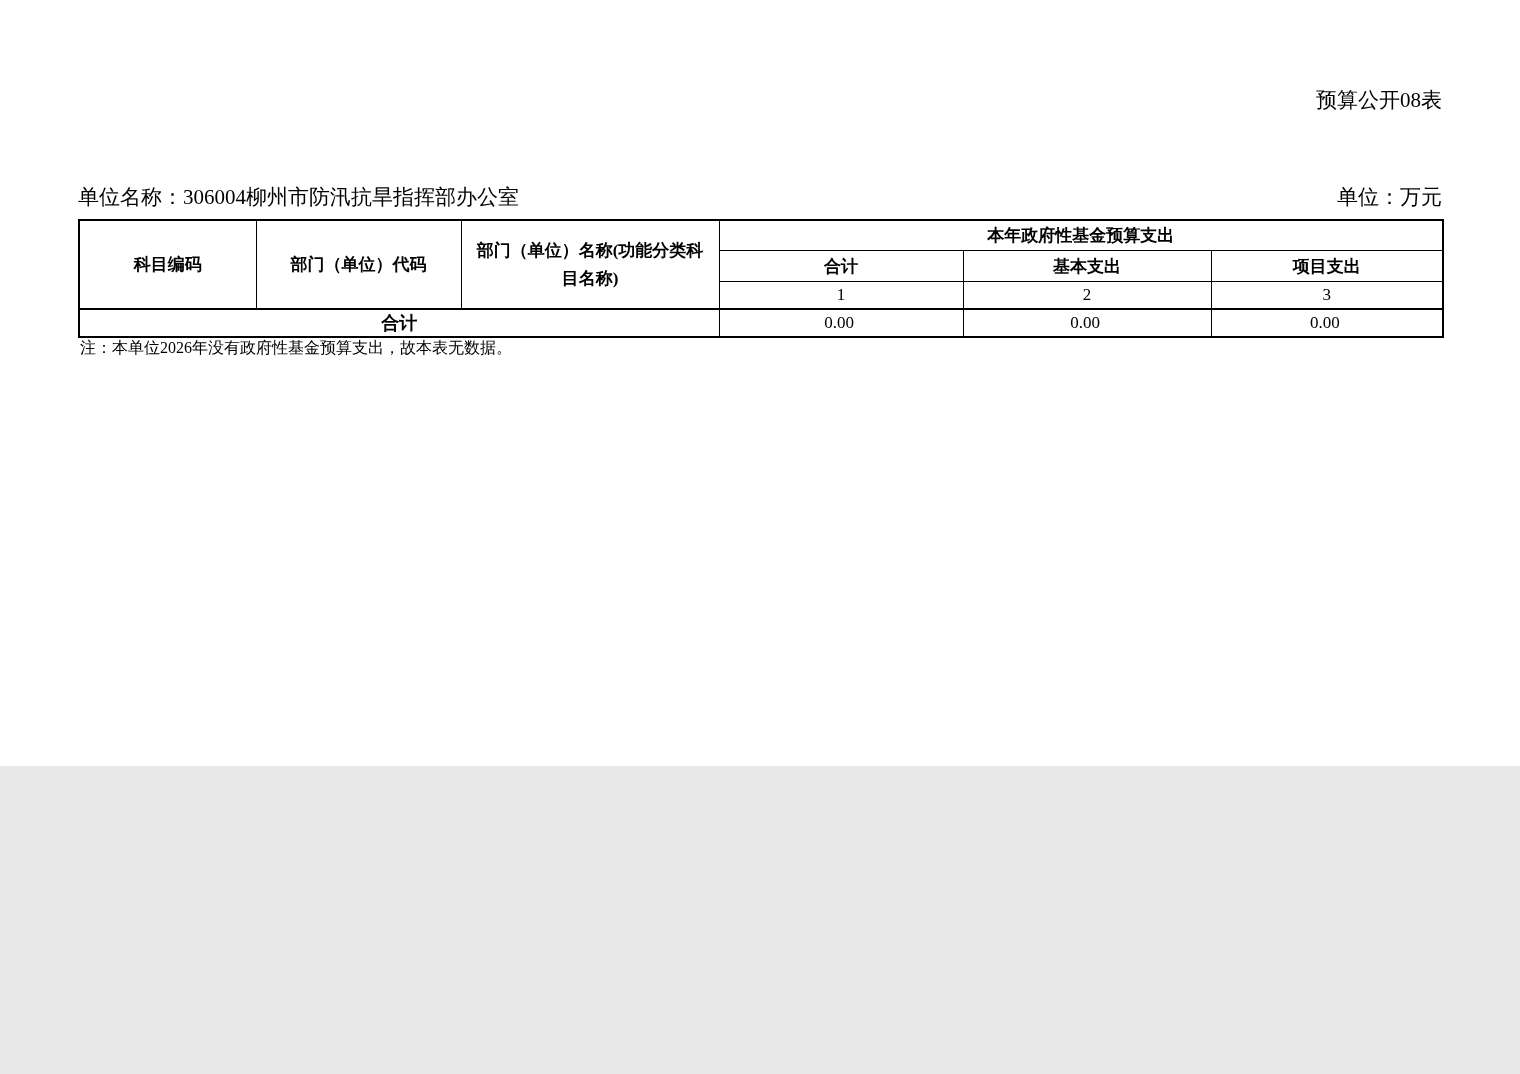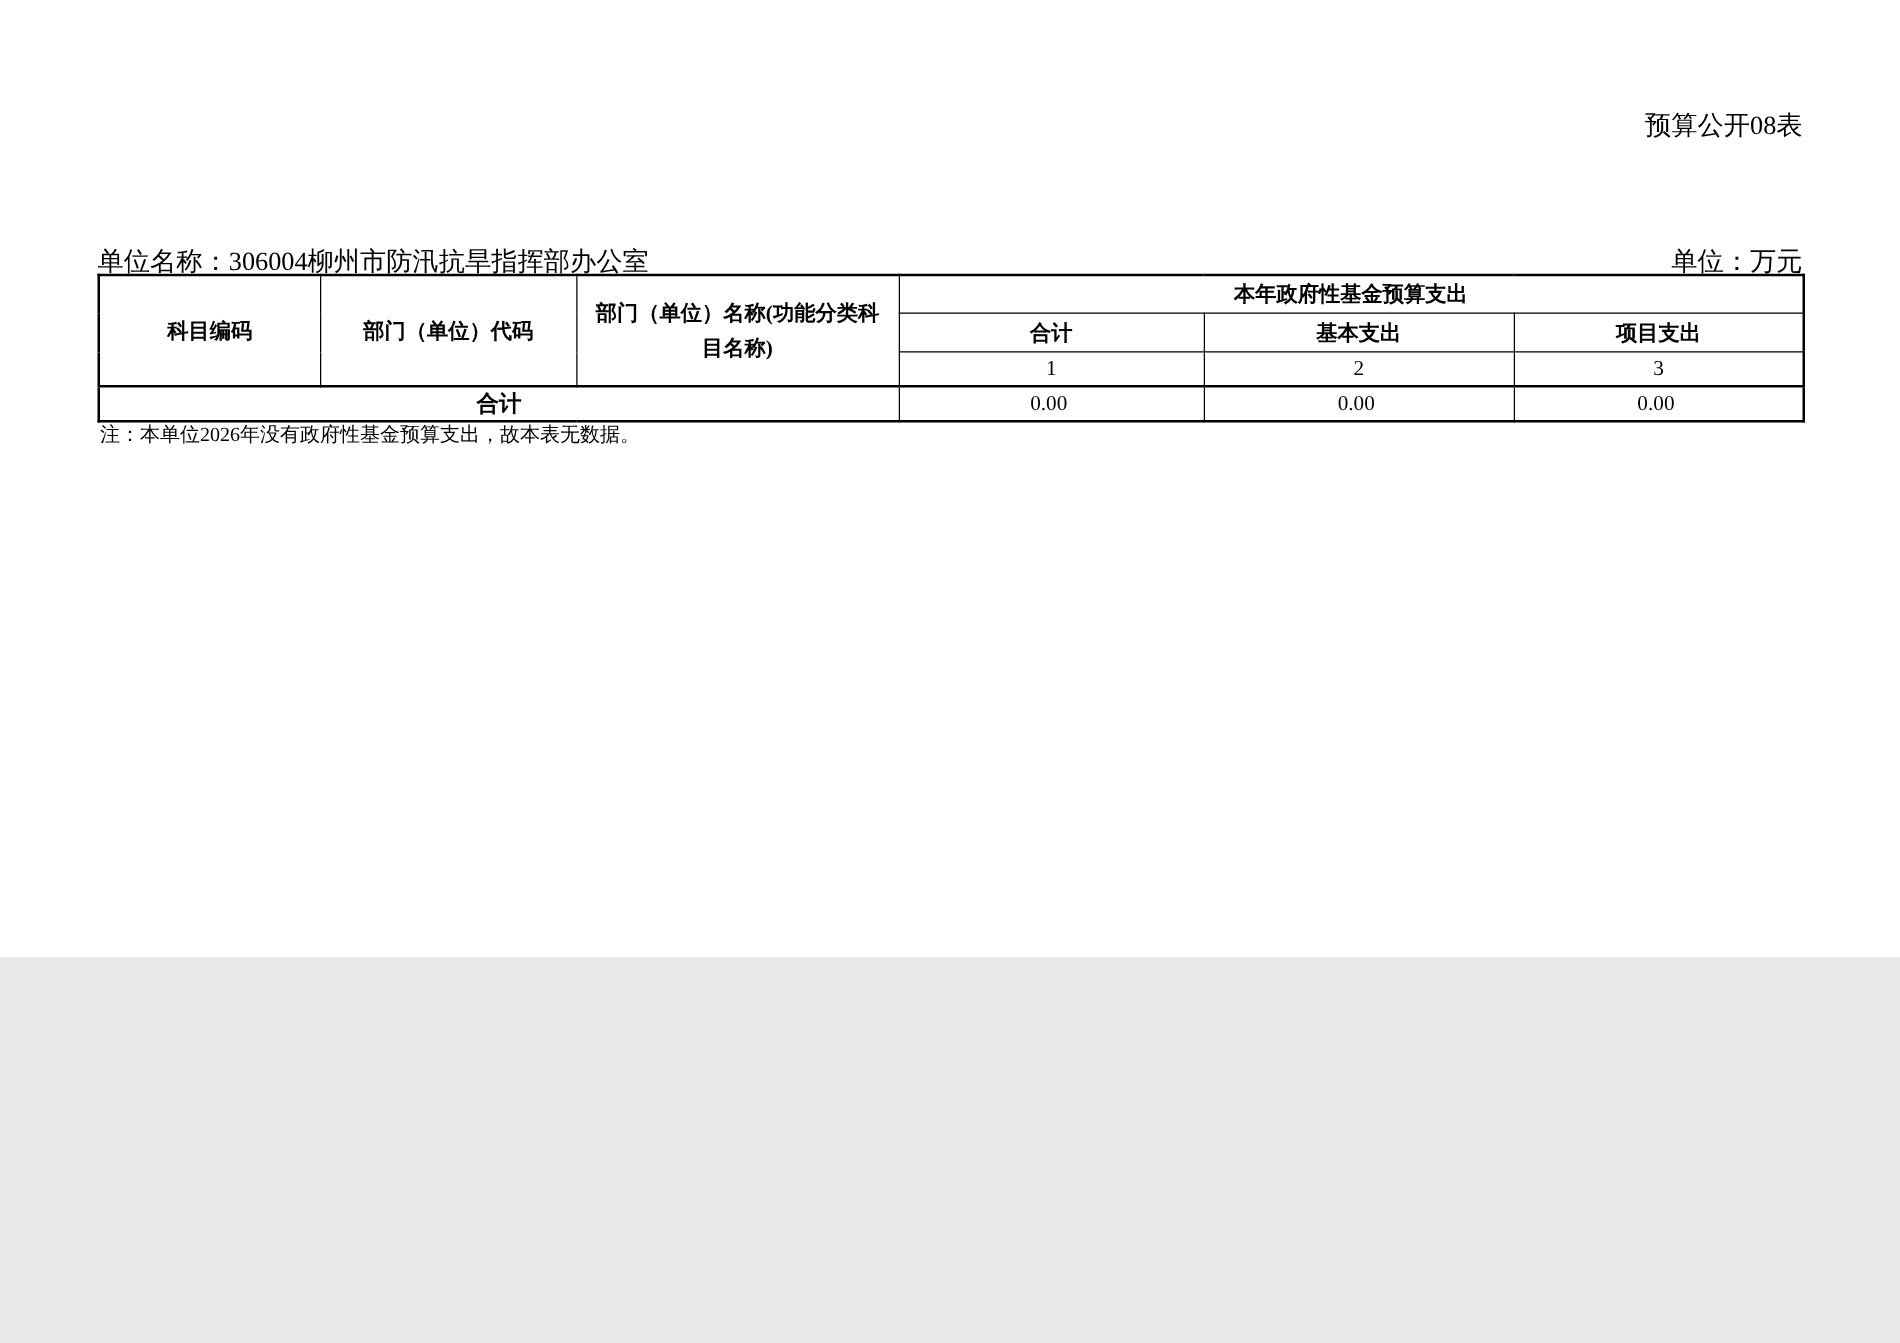--- a/index.html
+++ b/index.html
@@ -28,21 +28,21 @@
     left: 0;
     width: 100%;
     margin: 0;
     text-align: center;
     font-size: 25px;
     font-weight: bold;
     letter-spacing: 1px;
   }
   .info-row {
     position: absolute;
-    top: 195px;
+    top: 183px;
     left: 78px;
     width: 1364px;
     display: flex;
     justify-content: space-between;
     align-items: flex-end;
     font-size: 21px;
     white-space: nowrap;
     text-align: center;
   }
   table.budget {

